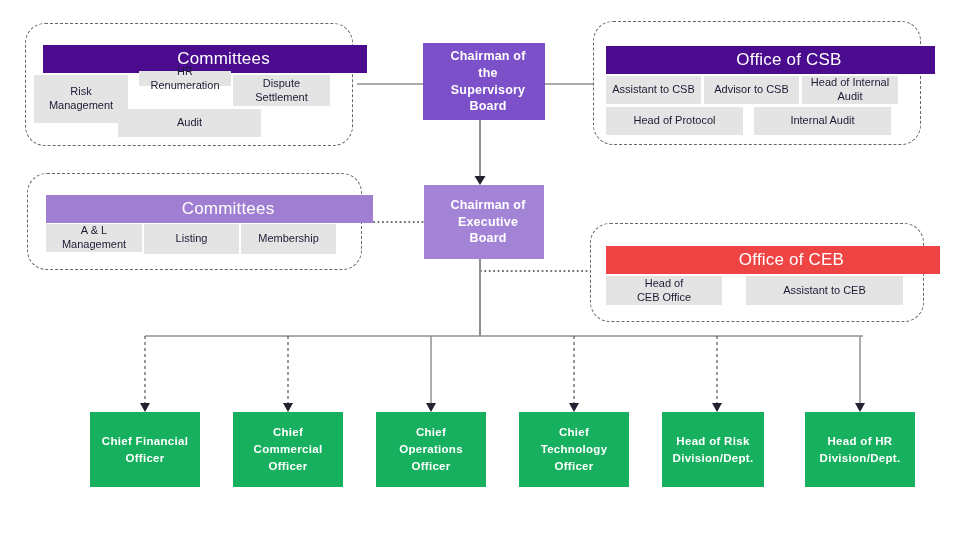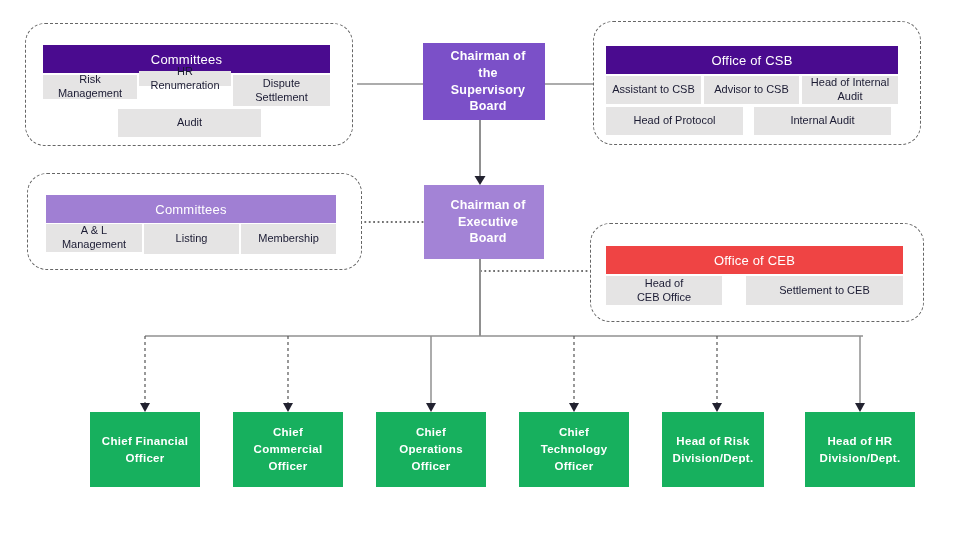--- a/index.html
+++ b/index.html
@@ -5,21 +5,21 @@
   html,body{margin:0;padding:0;background:#ffffff;}
   .canvas{
     position:relative;width:960px;height:540px;background:#ffffff;overflow:hidden;
     font-family:"Liberation Sans",sans-serif;
   }
   .dashed-container{
     position:absolute;border:1.6px dashed #666;border-radius:20px;background:#fff;
   }
   .group-header{
     position:absolute;display:flex;align-items:center;justify-content:center;
-    color:#fff;font-size:13px;letter-spacing:.2px;
+    color:#fff;font-size:17px;letter-spacing:.2px;padding-left:37px;
   }
   .cell{
     position:absolute;display:flex;align-items:center;justify-content:center;
     background:#E5E4E4;color:#1B1B33;font-size:11px;line-height:1.25;text-align:center;
     white-space:pre-line;
   }
   .chairman-box{
     position:absolute;display:flex;align-items:center;justify-content:center;
     color:#fff;font-weight:bold;font-size:12.5px;line-height:1.35;text-align:center;
     white-space:pre-line;letter-spacing:.2px;padding-left:8px;
@@ -62,21 +62,21 @@
     <polygon points="712,403 722,403 717,412" fill="#222230"></polygon>
     <line x1="860" y1="336" x2="860" y2="403" stroke="#909090" stroke-width="1.5"></line>
     <polygon points="855,403 865,403 860,412" fill="#222230"></polygon>
 
     <path d="M897,88 H913 V118 H903" fill="none" stroke="#1E1E3C" stroke-width="3.6"></path>
     <polygon points="896,118 906,112.5 906,123.5" fill="#1E1E3C"></polygon>
   </svg>
 
   <div class="dashed-container" style="left:25px;top:23px;width:326px;height:121px">
     <div class="group-header" style="left:17px;top:21px;width:287px;height:28px;background:#4A0B8F">Committees</div>
-    <div class="cell" style="left:17px;top:51px;width:94px;height:24px">Risk
+    <div class="cell" style="left:8px;top:51px;width:94px;height:48px">Risk
 Management</div>
     <div class="cell" style="left:113px;top:47px;width:92px;height:15px">HR
 Renumeration</div>
     <div class="cell" style="left:207px;top:51px;width:97px;height:31px">Dispute
 Settlement</div>
     <div class="cell" style="left:92px;top:85px;width:143px;height:28px">Audit</div>
   </div>
 
   <div class="chairman-box" style="left:423px;top:43px;width:114px;height:77px;background:#7B50C8">Chairman of
 the
@@ -102,21 +102,21 @@
   </div>
 
   <div class="chairman-box" style="left:424px;top:185px;width:112px;height:74px;background:#A383D6">Chairman of
 Executive
 Board</div>
 
   <div class="dashed-container" style="left:590px;top:223px;width:332px;height:97px">
     <div class="group-header" style="left:15px;top:22px;width:297px;height:28px;background:#ef4444">Office of CEB</div>
     <div class="cell" style="left:15px;top:52px;width:116px;height:29px">Head of
 CEB Office</div>
-    <div class="cell" style="left:155px;top:52px;width:157px;height:29px">Settlement to CEB</div>
+    <div class="cell" style="left:155px;top:52px;width:157px;height:29px">Assistant to CEB</div>
   </div>
 
   <div class="exec-box" style="left:90px;top:412px;width:110px;height:75px">Chief Financial
 Officer</div>
   <div class="exec-box" style="left:233px;top:412px;width:110px;height:75px">Chief
 Commercial
 Officer</div>
   <div class="exec-box" style="left:376px;top:412px;width:110px;height:75px">Chief
 Operations
 Officer</div>

